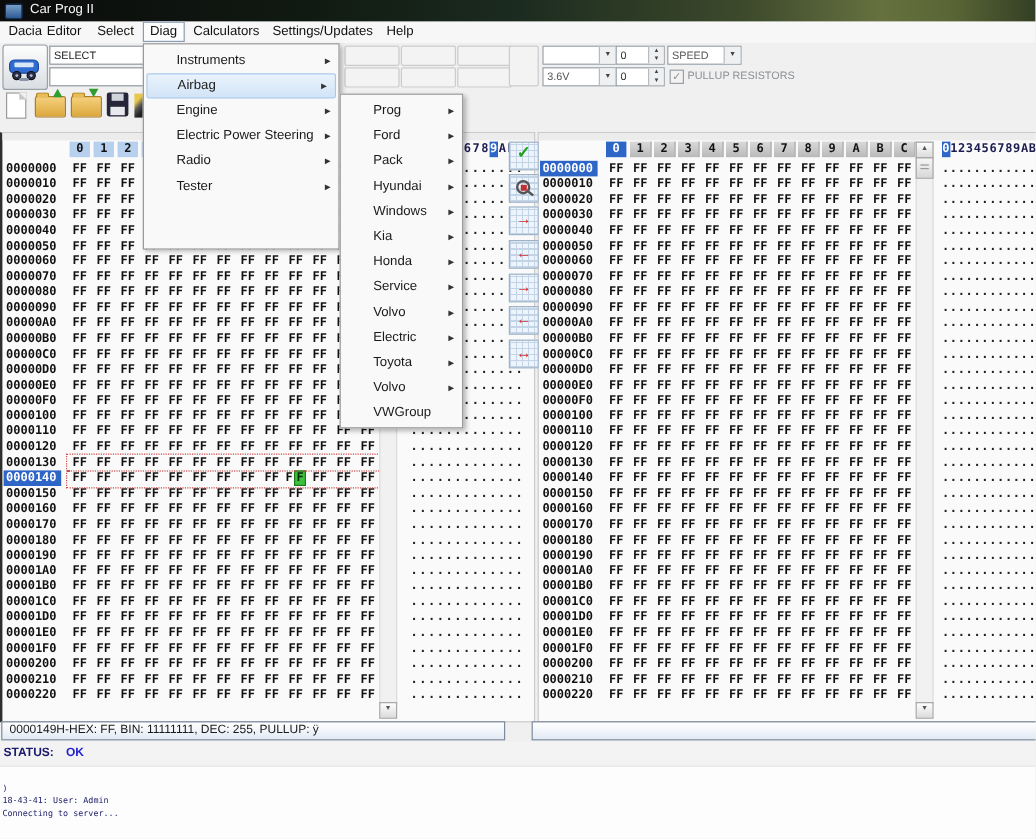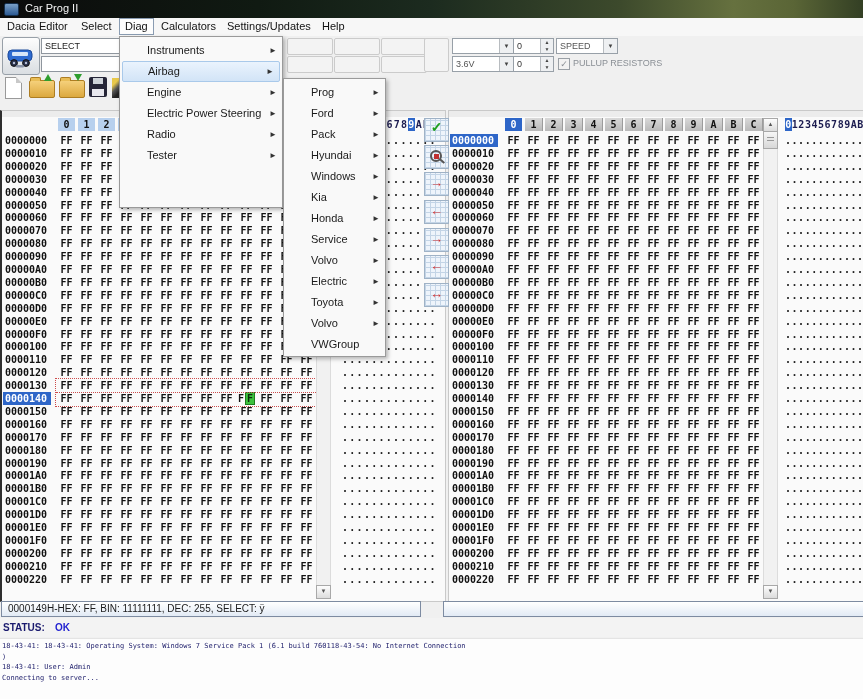--- a/index.html
+++ b/index.html
@@ -1333,31 +1333,30 @@
     </div>
     <div class="xfer" style="top: 255px;">
       <div class="glyph glyph-red">←</div>
     </div>
     <div class="xfer" style="top: 283px;">
       <div class="glyph glyph-red">↔</div>
     </div>
   </div>
 
 <div class="abs sbar" id="sbar-left">
-  <span>0000149H-HEX: FF, BIN: 11111111, DEC: 255, SELECT: ÿ</span>
+  <span>0000149H-HEX: FF, BIN: 11111111, DEC: 255, PULLUP: ÿ</span>
 </div>
 <div class="abs sbar" id="sbar-right"></div>
 
 <div class="abs statusline">
   <span class="status-label">STATUS:</span>
   <span class="status-value">OK</span>
 </div>
 
 <div class="abs log" id="log-area">
-    <div class="log-line" style="top: 3px;">18-43-41: 18-43-41: Operating System: Windows 7 Service Pack 1 (6.1 build 760118-43-54: No Internet Connection</div>
     <div class="log-line" style="top: 13.5px;">)</div>
     <div class="log-line" style="top: 24px;">18-43-41: User: Admin</div>
     <div class="log-line" style="top: 34.5px;">Connecting to server...</div>
   </div>
 
 <div class="menu" id="menu-main">
     <div class="menu-item"><span>Instruments</span><span class="mi-arrow">►</span></div>
     <div class="menu-item hl"><span>Airbag</span><span class="mi-arrow">►</span></div>
     <div class="menu-item"><span>Engine</span><span class="mi-arrow">►</span></div>
     <div class="menu-item"><span>Electric Power Steering</span><span class="mi-arrow">►</span></div>

